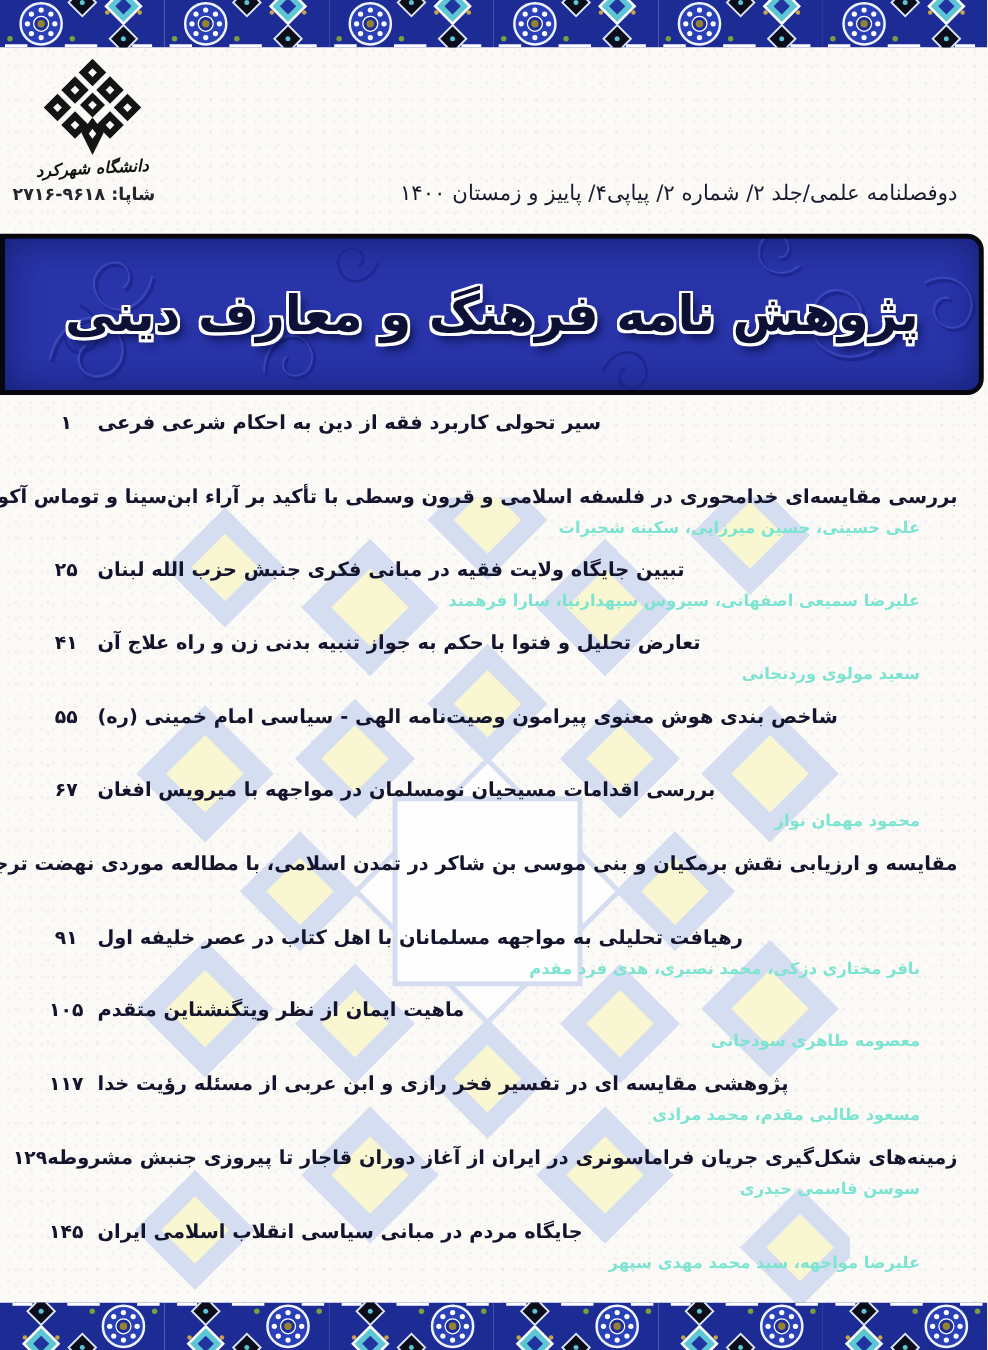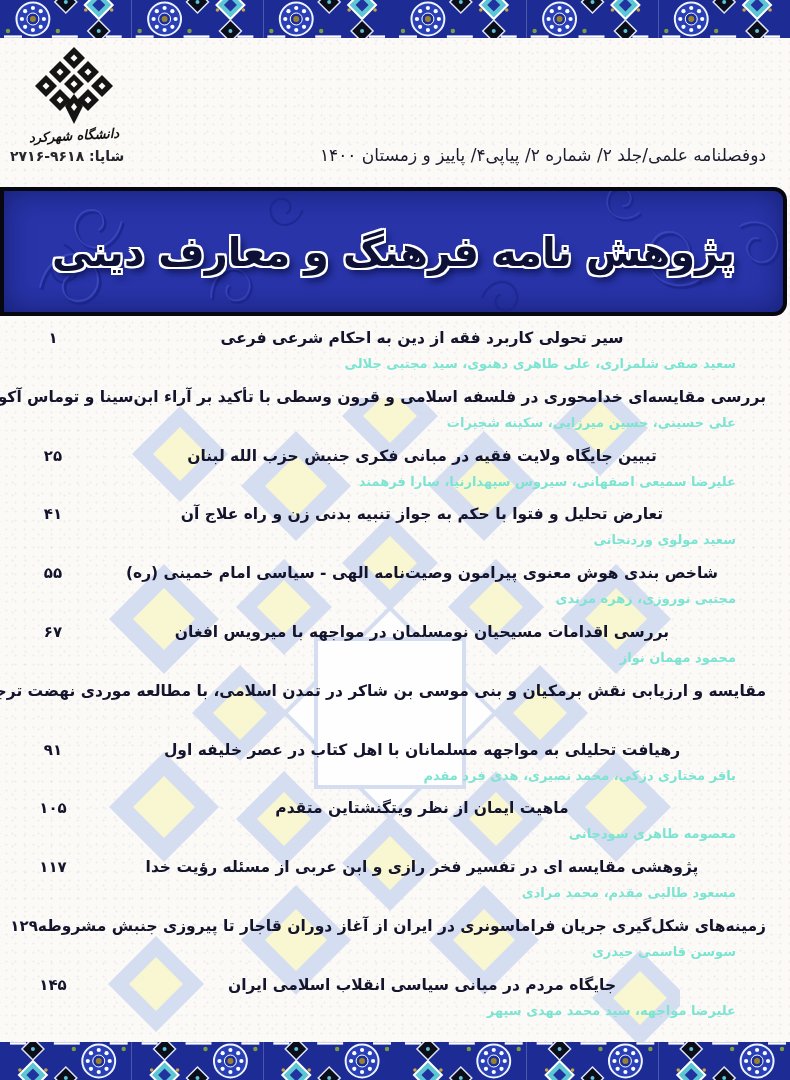--- a/index.html
+++ b/index.html
@@ -39,21 +39,21 @@
                       4px 5px 7px rgba(4,7,45,.75);text-align:center;}
 
   
   .watermark{position:absolute;left:100px;top:398px;width:580px;height:650px;z-index:1;opacity:.95;}
 
   
   .toc{position:absolute;top:318px;left:0;right:0;height:724px;z-index:2;
        padding:10px 24px 0 28px;box-sizing:border-box;}
   .toc-entry{height:58.8px;overflow:visible;}
   .entry-top{display:flex;align-items:flex-start;}
-  .entry-title{flex:1;text-align:center;font-size:15.5px;font-weight:700;color:#14142c;
+  .entry-title{flex:1;text-align:left;font-size:15.5px;font-weight:700;color:#14142c;
                white-space:nowrap;line-height:21px;}
   .entry-page{width:50px;text-align:center;font-size:15px;font-weight:700;color:#14142c;
               line-height:21px;}
   .entry-authors{margin-top:7px;padding-right:30px;font-size:13px;font-weight:600;
                  color:#7de4d1;text-align:right;line-height:16px;white-space:nowrap;}
 </style>
 </head>
 <body>
 
 <div class="page">
@@ -206,21 +206,20 @@
     <path d="M290,210 L395,315 L290,420 L185,315 Z" fill="#ffffff" stroke="#d3dcf1" stroke-width="4"></path>
     <rect x="216" y="241" width="148" height="148" fill="#ffffff" stroke="#d3dcf1" stroke-width="4"></rect>
   </svg>
 
   <main class="toc">
   <div class="toc-entry">
     <div class="entry-top">
       <div class="entry-title">سیر تحولی کاربرد فقه از دین به احکام شرعی فرعی</div>
       <div class="entry-page">۱</div>
     </div>
-    <div class="entry-authors">سعید صفی شلمزاری، علی طاهری دهنوی، سید مجتبی جلالی</div>
   </div>
 
   <div class="toc-entry">
     <div class="entry-top">
       <div class="entry-title">بررسی مقایسه‌ای خدامحوری در فلسفه اسلامی و قرون وسطی با تأکید بر آراء ابن‌سینا و توماس آکوئیناس</div>
 
     </div>
     <div class="entry-authors">علی حسینی، حسین میرزایی، سکینه شجیرات</div>
   </div>
 
@@ -238,21 +237,20 @@
       <div class="entry-page">۴۱</div>
     </div>
     <div class="entry-authors">سعید مولوی وردنجانی</div>
   </div>
 
   <div class="toc-entry">
     <div class="entry-top">
       <div class="entry-title">شاخص بندی هوش معنوی پیرامون وصیت‌نامه الهی - سیاسی امام خمینی (ره)</div>
       <div class="entry-page">۵۵</div>
     </div>
-    <div class="entry-authors">مجتبی نوروزی، زهره مرندی</div>
   </div>
 
   <div class="toc-entry">
     <div class="entry-top">
       <div class="entry-title">بررسی اقدامات مسیحیان نومسلمان در مواجهه با میرویس افغان</div>
       <div class="entry-page">۶۷</div>
     </div>
     <div class="entry-authors">محمود مهمان نواز</div>
   </div>
 

